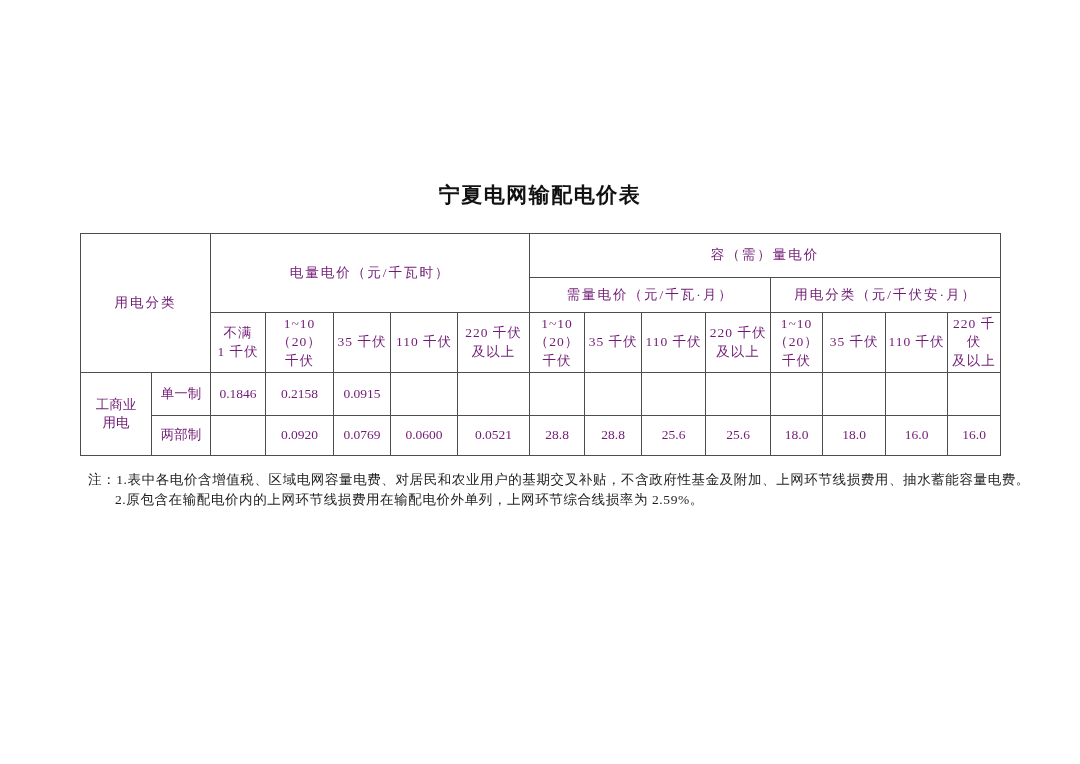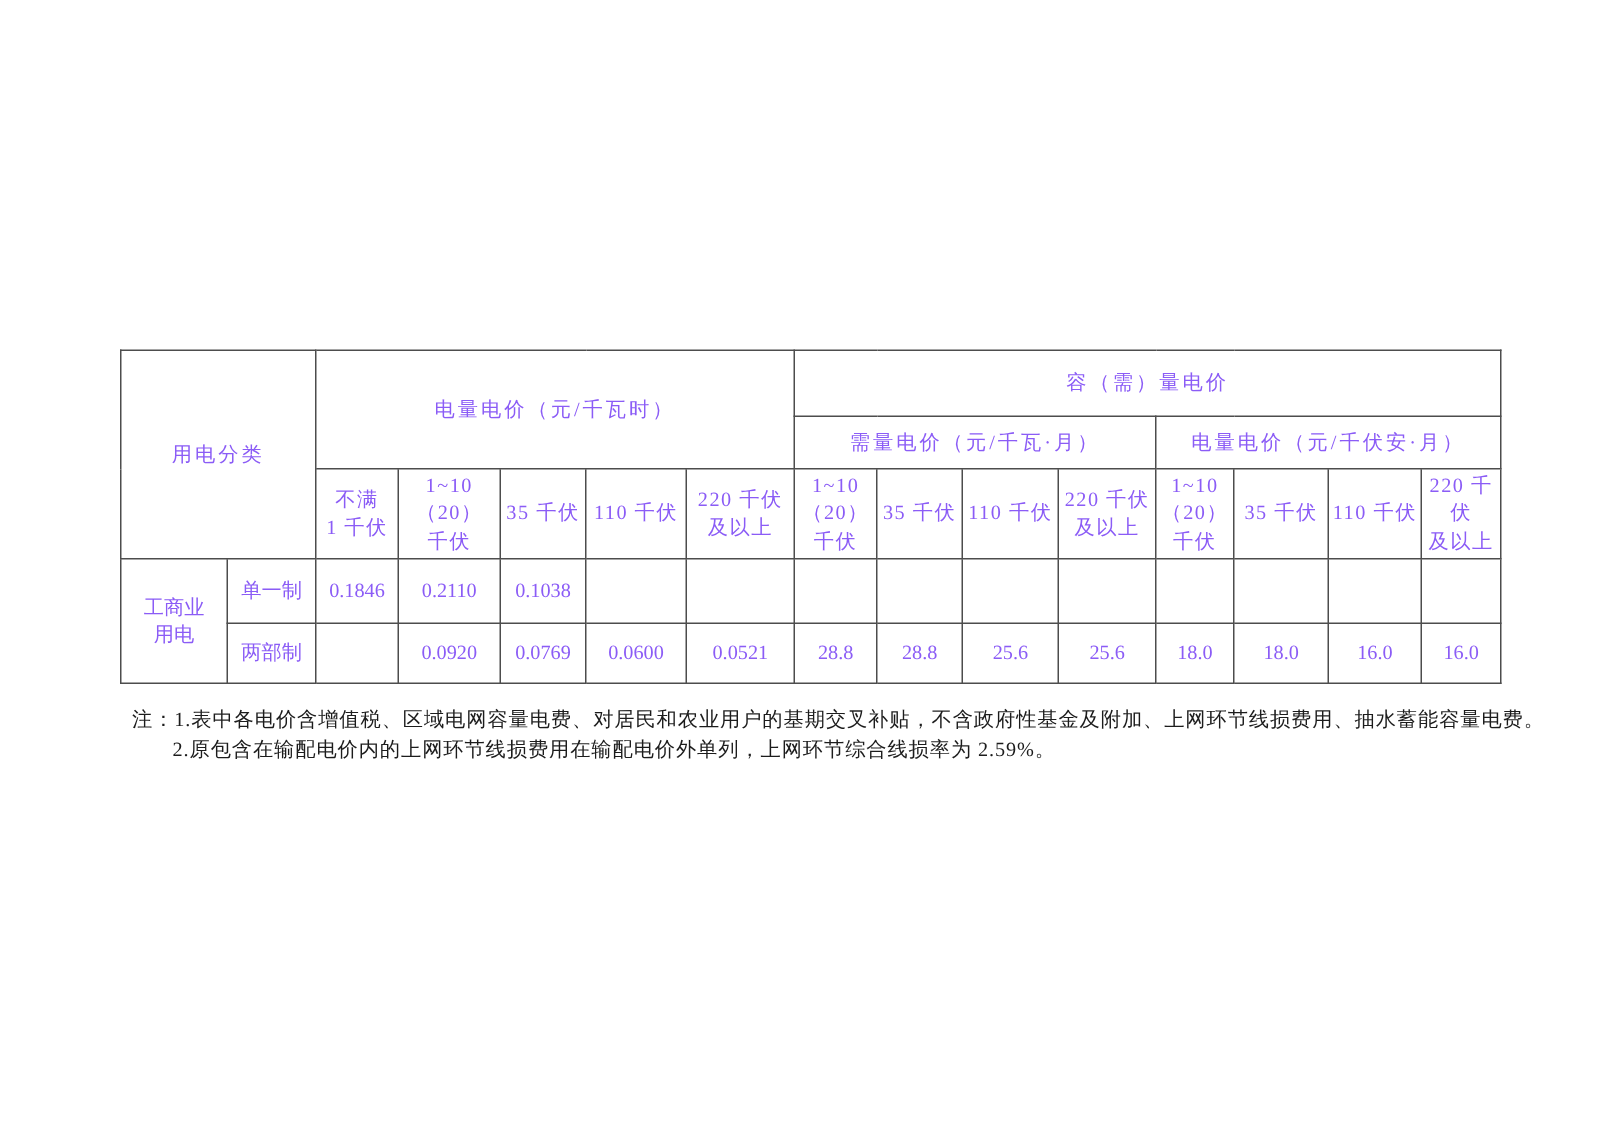--- a/index.html
+++ b/index.html
@@ -34,21 +34,21 @@
     table-layout: fixed;
   }
   table.price-table td {
     border: 1px solid #4d4d4d;
     text-align: center;
     vertical-align: middle;
     font-size: 13.5px;
     line-height: 1.35;
     white-space: pre-line;
     padding: 1px 2px;
-    color: #8b5cf6;
+    color: #701a75;
     overflow: hidden;
   }
   td.group-hd { letter-spacing: 2px; }
   td.sub-hd   { letter-spacing: 1px; }
   tr.hr1 { height: 44px; }
   tr.hr2 { height: 35px; }
   tr.hr3 { height: 60px; }
   tr.dr1 { height: 43px; }
   tr.dr2 { height: 40px; }
   .notes {
@@ -63,20 +63,21 @@
   }
   .note-row { display: flex; white-space: nowrap; }
   .note-label { flex: 0 0 auto; }
   .note-indent { padding-left: 27px; align-items: center; }
 </style>
 </head>
 <body>
 
 <div class="page">
 
+  <div class="doc-title">宁夏电网输配电价表</div>
 
   <table class="price-table">
     <colgroup>
       <col style="width:71px">
         <col style="width:59px">
       <col style="width:55px">
         <col style="width:68px">
         <col style="width:57px">
         <col style="width:67px">
         <col style="width:72px">
@@ -90,21 +91,21 @@
         <col style="width:53px">
     </colgroup>
     <tbody>
         <tr class="hr1">
       <td colspan="2" rowspan="3" class="group-hd">用电分类</td>
       <td colspan="5" rowspan="2" class="group-hd">电量电价（元/千瓦时）</td>
       <td colspan="8" class="group-hd">容（需）量电价</td>
     </tr>
     <tr class="hr2">
       <td colspan="4" class="group-hd">需量电价（元/千瓦·月）</td>
-      <td colspan="4" class="group-hd">电量电价（元/千伏安·月）</td>
+      <td colspan="4" class="group-hd">用电分类（元/千伏安·月）</td>
     </tr>
     <tr class="hr3">
       <td class="sub-hd">不满
 1 千伏</td>
       <td class="sub-hd">1~10（20）
 千伏</td>
       <td class="sub-hd">35 千伏</td>
       <td class="sub-hd">110 千伏</td>
       <td class="sub-hd">220 千伏
 及以上</td>
@@ -121,22 +122,22 @@
       <td class="sub-hd">35 千伏</td>
       <td class="sub-hd">110 千伏</td>
       <td class="sub-hd">220 千伏
 及以上</td>
     </tr>
     <tr class="dr1">
       <td rowspan="2">工商业
 用电</td>
       <td>单一制</td>
       <td>0.1846</td>
-      <td>0.2110</td>
-      <td>0.1038</td>
+      <td>0.2158</td>
+      <td>0.0915</td>
       <td></td>
       <td></td>
       <td></td>
       <td></td>
       <td></td>
       <td></td>
       <td></td>
       <td></td>
       <td></td>
       <td></td>

